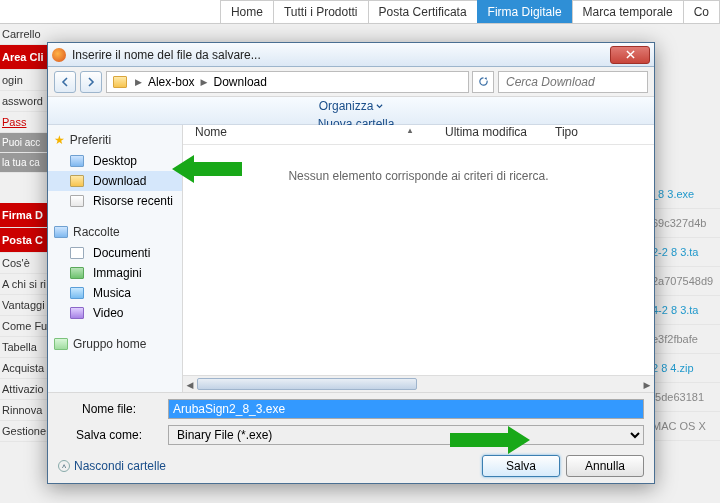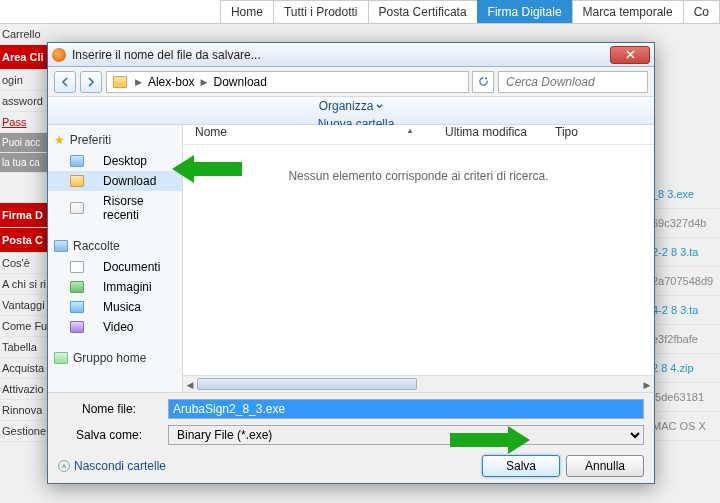--- a/index.html
+++ b/index.html
@@ -44,21 +44,21 @@
   .toolbar .org svg { width: 7px; height: 7px; }
   .toolbar .newf { color: #1a4e8a; padding: 2px 8px; margin-left: 10px; }
   .toolbar .spacer { flex: 1; }
   .toolbar .viewbtn, .toolbar .helpbtn { width: 28px; height: 20px; border: 1px solid #b8c6d6; background: linear-gradient(#fff,#e8f0f9); margin-left: 4px; border-radius: 2px; display: flex; align-items: center; justify-content: center; color: #2f6aa8; }
   .toolbar .helpbtn { width: 20px; border-radius: 10px; background: radial-gradient(circle,#6fb6e8,#2f7bc2); color: #fff; font-weight: bold; font-size: 11px; }
 
   .body-row { flex: 1; display: flex; min-height: 0; }
   .sidebar { width: 135px; background: #f5f8fb; border-right: 1px solid #d9d9d9; font-size: 12px; overflow: hidden; padding: 4px 0; }
   .sidebar .grp { padding: 4px 6px; color: #333; display: flex; align-items: center; gap: 5px; }
   .sidebar .grp .star { color:#f5b301; font-size:12px; }
-  .sidebar .item { padding: 3px 6px 3px 22px; display: flex; align-items: center; gap: 19px; cursor: default; }
+  .sidebar .item { padding: 3px 6px 3px 22px; display: flex; align-items: center; gap: 9px; cursor: default; }
   .sidebar .item.selected { background: #d5e7fb; }
   .sidebar .ic { width: 14px; height: 12px; border: 1px solid #bba25a; background: linear-gradient(#ffe9a8,#f7c44f); border-radius: 1px; flex-shrink:0; }
   .sidebar .ic.desk { background: linear-gradient(#cde5ff,#7fb8ef); border-color:#6fa0d0; }
   .sidebar .ic.doc { background:#fff; border-color:#9ab; }
   .sidebar .ic.img { background: linear-gradient(#b7e3b7,#6fc36f); border-color:#5aa85a; }
   .sidebar .ic.mus { background: linear-gradient(#c7e8ff,#79bdf1); border-color:#5a9ed8; }
   .sidebar .ic.vid { background: linear-gradient(#e0cfff,#a783e6); border-color:#8b67c8; }
   .sidebar .ic.rec { background: linear-gradient(#fff,#e8e8e8); border-color:#aaa; }
   .sidebar .ic.grphome { background: linear-gradient(#d8f7d8,#a0dca0); border-color:#7cc27c; }
   .sidebar .blank { height: 10px; }

